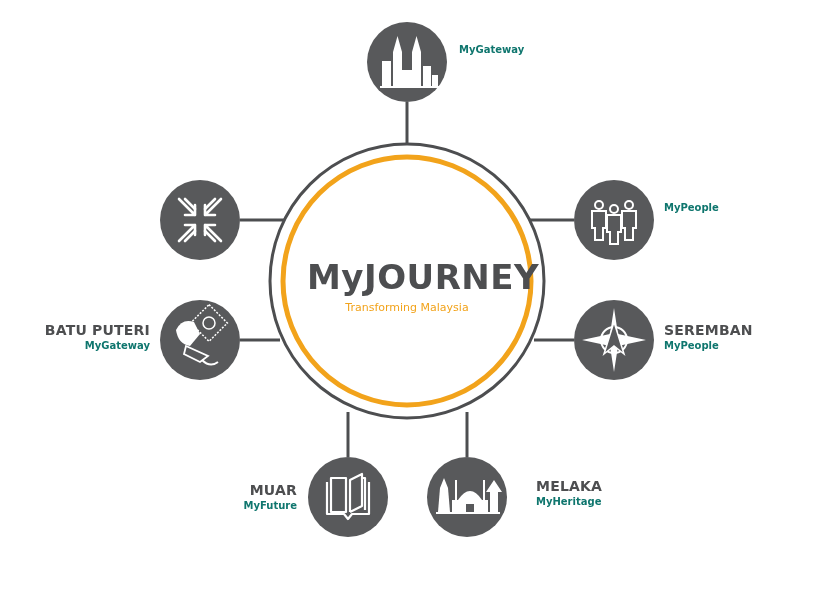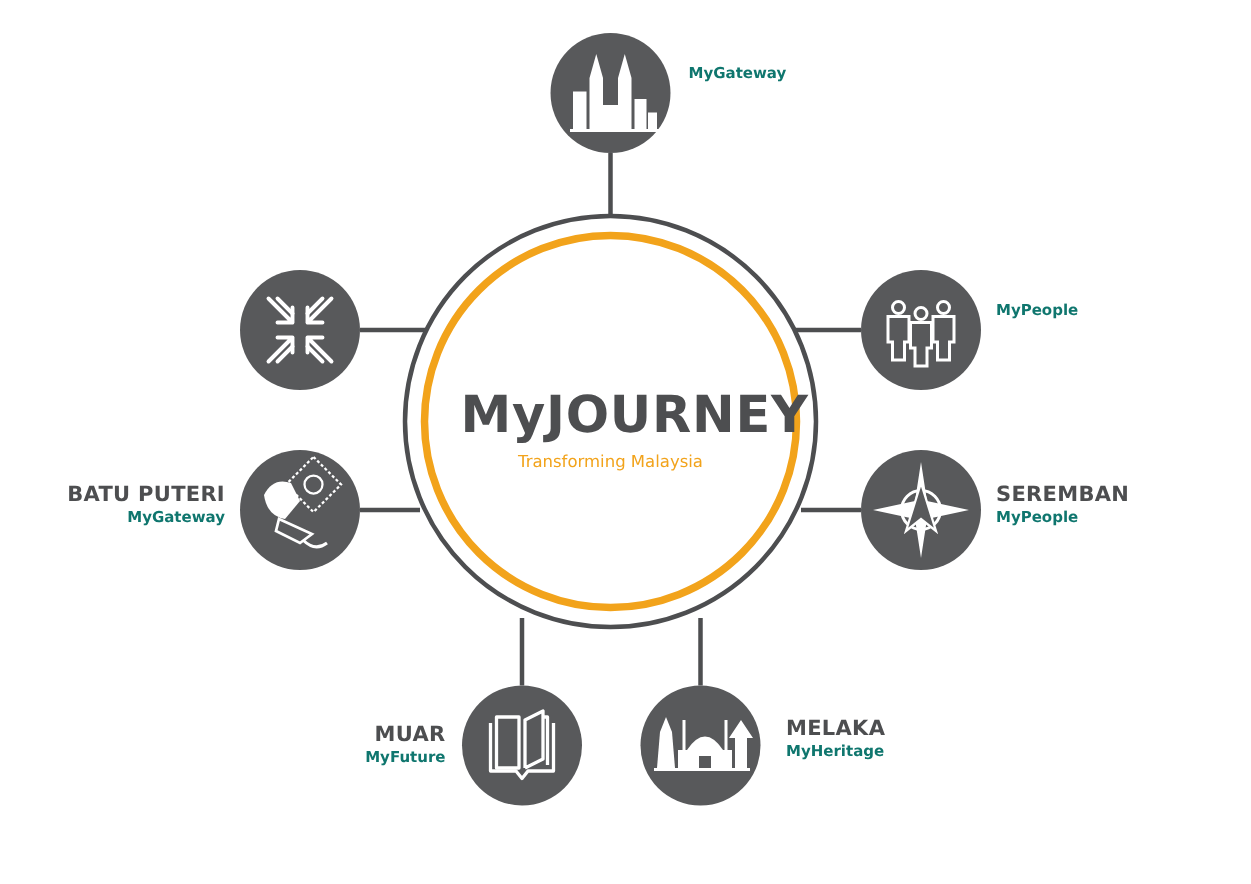--- a/index.html
+++ b/index.html
@@ -125,21 +125,21 @@
 <div class="label" style="left:459px; top:44px;">
   <span class="theme">MyGateway</span>
 </div>
 <div class="label" style="left:664px; top:202px;">
   <span class="theme">MyPeople</span>
 </div>
 <div class="label" style="left:664px; top:322px;">
   <span class="region">SEREMBAN</span>
   <span class="theme">MyPeople</span>
 </div>
-<div class="label" style="left:524px; top:478px;">
+<div class="label" style="left:536px; top:478px;">
   <span class="region">MELAKA</span>
   <span class="theme">MyHeritage</span>
 </div>
 <div class="label right-align" style="right:537px; top:462px;margin-top:20px;">
   <span class="region">MUAR</span>
   <span class="theme">MyFuture</span>
 </div>
 <div class="label right-align" style="right:684px; top:322px;">
   <span class="region">BATU PUTERI</span>
   <span class="theme">MyGateway</span>

